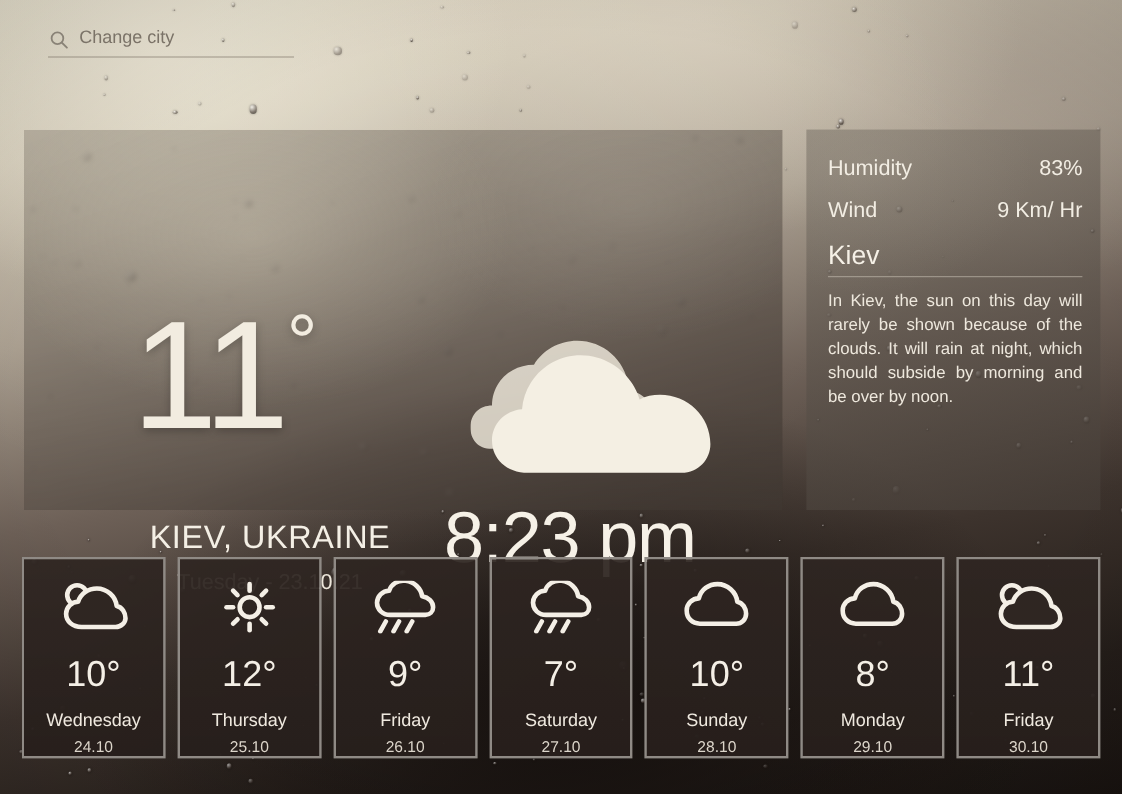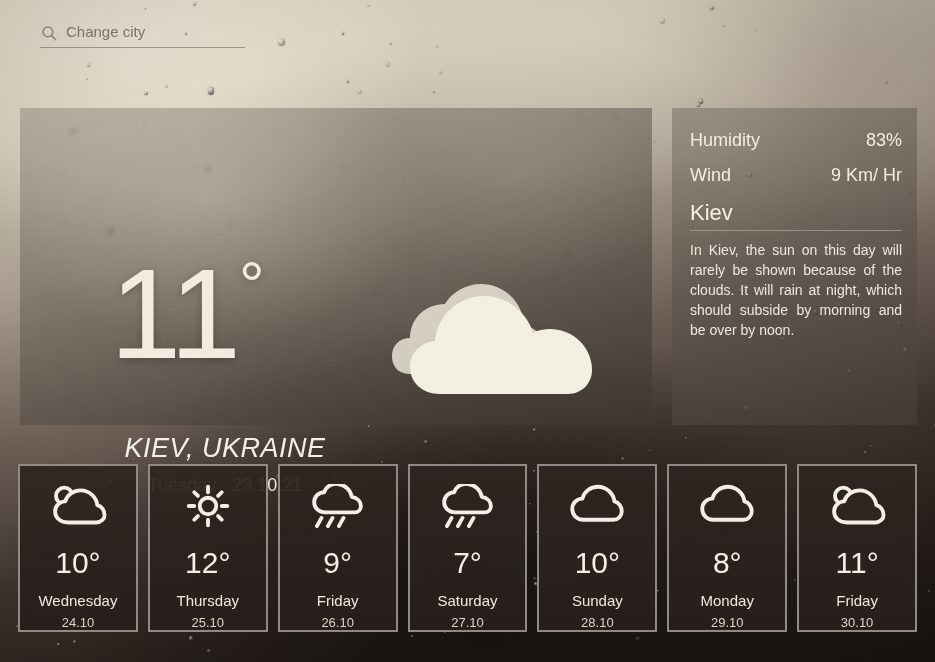--- a/index.html
+++ b/index.html
@@ -75,21 +75,21 @@
   .cur-temp {
     position: absolute; left: 90px; top: 142px;
     font-size: 128px; font-weight: 300; line-height: 1;
     color: #f2ece0; letter-spacing: -2px;
     text-shadow: 0 2px 8px rgba(0,0,0,0.25);
   }
   .cur-temp .deg { font-size: 64px; vertical-align: top; line-height: 1.1; }
   .cur-city {
     position: absolute; left: 65px; top: 325px; width: 280px;
     text-align: center;
-    font-size: 27px; font-weight: 400; color: #f4efe5; letter-spacing: 0.5px; font-style: italic;
+    font-size: 27px; font-weight: 400; color: #f4efe5; letter-spacing: 0.5px;
   }
   .cur-date {
     position: absolute; left: 65px; top: 367px; width: 280px;
     text-align: center;
     font-size: 18px; font-weight: 400; color: #ece6da;
   }
   .cur-icon { position: absolute; left: 372px; top: 158px; width: 222px; height: 132px; }
   .cur-time {
     position: absolute; left: 350px; top: 305px;
     font-size: 60px; font-weight: 300; color: #f6f1e7; letter-spacing: -1px;
@@ -366,20 +366,21 @@
       <g fill="#f4efe3">
         <path d="M48 128 C30 128 18 116 18 101 C18 87 29 76 43 75
                  C45 50 66 30 92 30 C115 30 135 46 141 67
                  C146 64 152 63 158 63 C181 63 200 81 200 104
                  C200 117 190 128 176 128 Z"></path>
       </g>
     </svg>
 
     <div class="cur-city">KIEV, UKRAINE</div>
     <div class="cur-date">Tuesday - 23.10.21</div>
+    <div class="cur-time">8:23 pm</div>
   </div>
 
   <div class="panel-side">
     <div class="metric">
       <span class="metric-label">Humidity</span>
       <span class="metric-value">83%</span>
     </div>
     <div class="metric">
       <span class="metric-label">Wind</span>
       <span class="metric-value">9 Km/ Hr</span>

